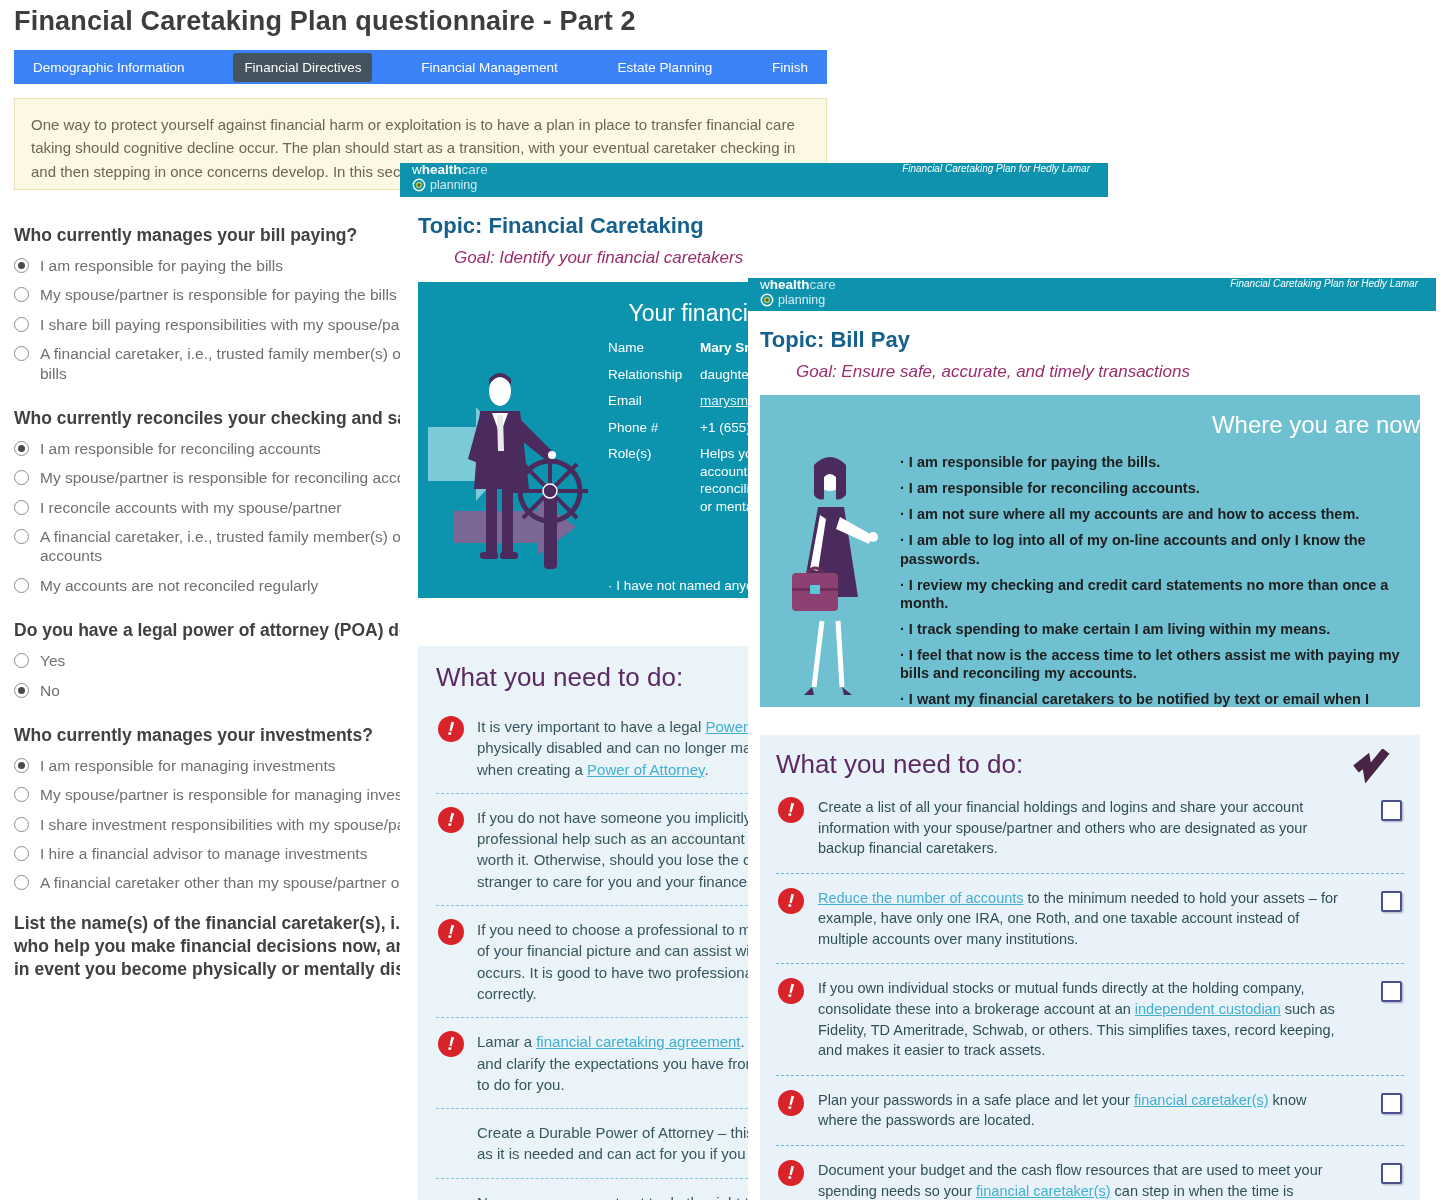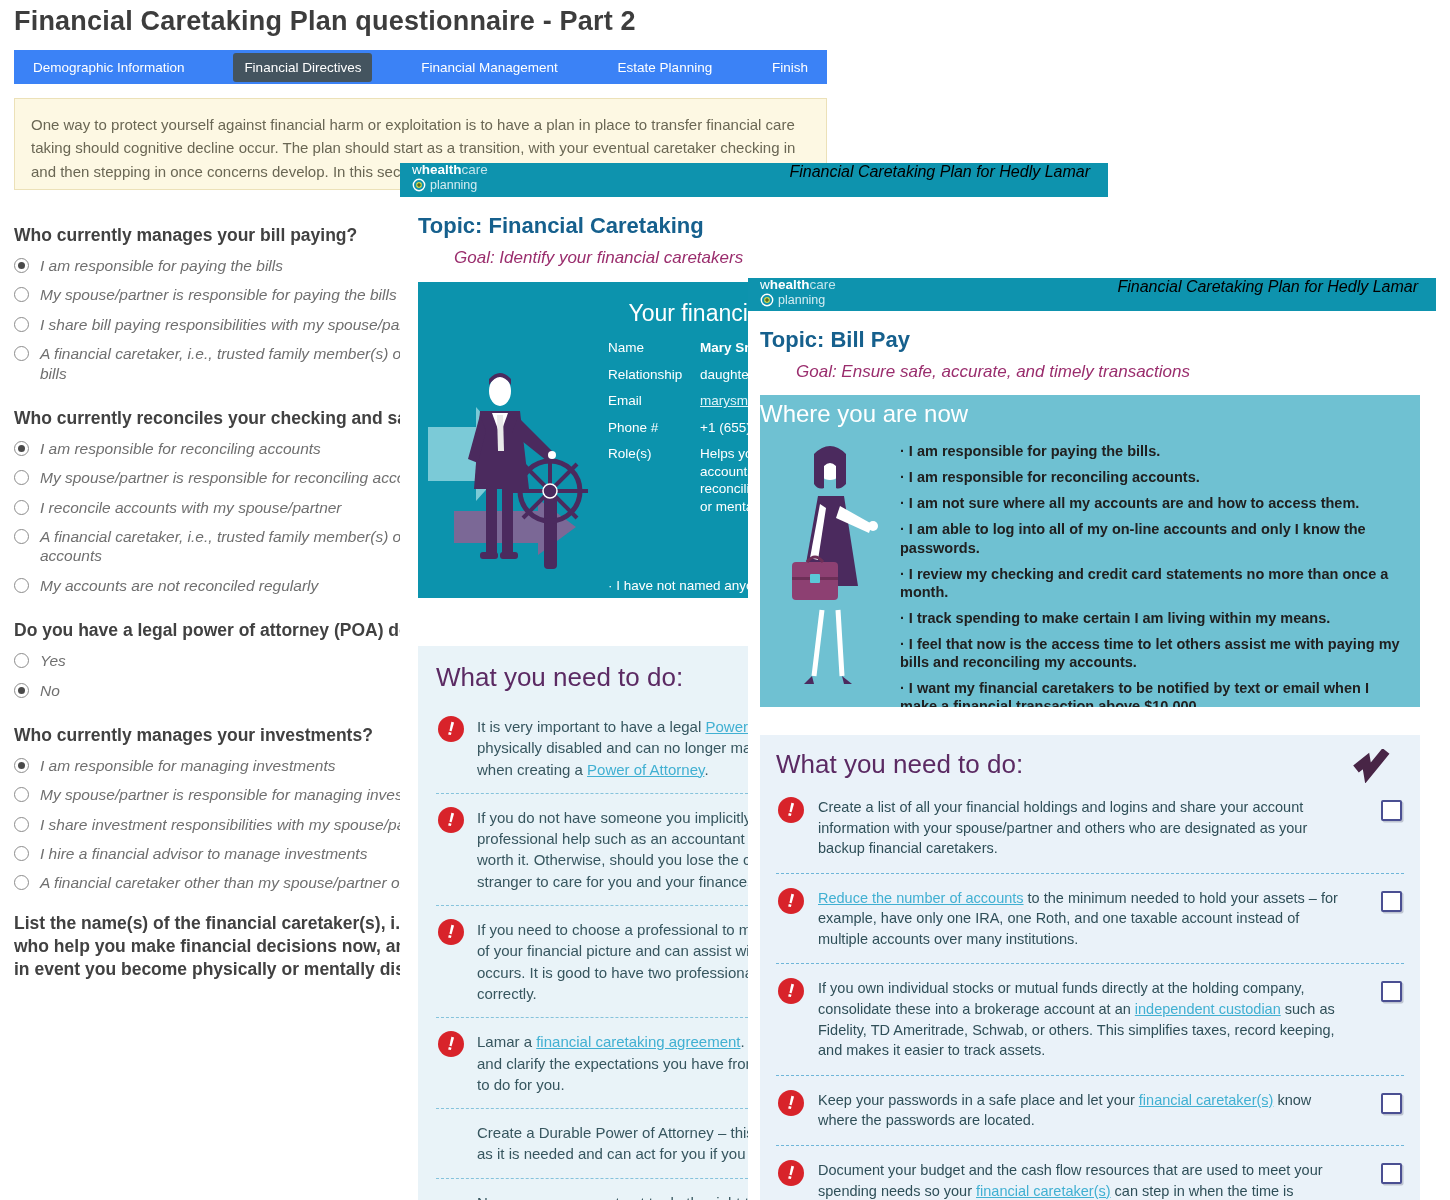--- a/index.html
+++ b/index.html
@@ -13,31 +13,31 @@
             display:flex; align-items:center; justify-content:space-between; padding:0 8px; }
   .tab { color:#ffffff; font-size:13.5px; padding:7px 11px; white-space:nowrap; cursor:default; }
   .tab.active { background:#44545f; border-radius:3px; }
   .alert { position:absolute; left:14px; top:98px; width:813px; background:#fdf8e3; border:1px solid #ece1b8;
            padding:14px 16px; font-size:15px; color:#6a6754; line-height:1.55; height:92px; overflow:hidden; }
   .questions { position:absolute; left:14px; top:200px; width:790px; }
   .qgroup h3 { font-size:17.5px; color:#414141; margin:25px 0 8px; font-weight:bold; }
   .opt { display:flex; gap:11px; margin:10px 0; color:#6f6f6f; font-size:15.5px; align-items:flex-start; width:745px; }
   .radio { width:15px; height:15px; border:1px solid #8c8c8c; border-radius:50%; margin-top:2px; flex:none; position:relative; background:#fff; }
   .radio.sel::after { content:""; position:absolute; left:3px; top:3px; right:3px; bottom:3px; background:#4a4a4a; border-radius:50%; }
-  .opt .lab { max-width:705px; line-height:1.25;font-style:italic; }
+  .opt .lab { max-width:705px; line-height:1.25; }
   .list-prompt { font-size:17.5px; font-weight:bold; color:#414141; margin-top:32px; width:750px; line-height:1.3; }
 
   
   .win-header { height:34px; background:#0e93ae; display:flex; padding:0 18px 0 12px; }
   .brand { line-height:1.05; flex:none; }
   .brand-l1 { font-size:13.5px; color:#fff; }
   .brand-l1 .bold { font-weight:bold; }
   .brand-l1 .care { color:#c3e5ec; }
   .brand-l2 { font-size:12.5px; color:#d5ecf1; display:flex; align-items:center; gap:4px; margin-top:1px; }
-  .hdr-right { margin-left:auto; color:#000000; font-style:italic; font-size:16px; white-space:nowrap; }
+  .hdr-right { margin-left:auto; color:#ffffff; font-style:italic; font-size:10px; white-space:nowrap; }
   .topic { color:#16608d; font-size:22px; font-weight:bold; margin-top:16px; }
   .goal { color:#9a2d6d; font-size:17px; font-style:italic; margin-top:9px;margin-left:36px; }
   .todo-title { color:#5b2a63; font-size:26px; font-weight:normal; }
   .todo-item { display:flex; gap:13px; padding:13px 2px; border-bottom:1px dashed #86c3dc; align-items:flex-start; }
   .alert-icon { width:26px; height:26px; border-radius:50%; background:#d8232a; flex:none; position:relative; }
   .alert-icon::after { content:"!"; position:absolute; left:0; top:0; width:100%; height:100%;
        color:#fff; font-weight:bold; font-size:19px; line-height:26px; text-align:center; transform:rotate(14deg); }
   .todo-text { flex:1; font-size:15px; color:#37565f; line-height:1.42; }
   .lnk { color:#41b0d2; text-decoration:underline; cursor:pointer; }
 
@@ -57,21 +57,21 @@
   .cbox-note { font-size:13.5px; margin:4px 0 0 190px; }
   .cbox-note::before { content:"· "; }
   .todo-mid { background:#e9f3f8; margin-top:48px; width:672px; padding:16px 18px 2px; }
   .todo-mid .todo-title { margin-bottom:10px; }
 
   
   .win-billpay { position:absolute; left:748px; top:278px; width:688px; height:922px; background:#fff; z-index:3; overflow:hidden; }
   .win-billpay .win-header { height:33px; }
   .win-billpay .win-body { padding:0 16px 0 12px; }
   .sbox { margin-top:13px; width:660px; height:312px; background:#6fc1d2; overflow:hidden; }
-  .sbox-title { text-align:left; color:#fff; font-size:24px; padding-top:5px; font-weight:normal; }
+  .sbox-title { text-align:right; color:#fff; font-size:24px; padding-top:16px; font-weight:normal; }
   .sbox-body { display:flex; padding:6px 10px 0 14px;font-weight:bold; }
   .sbox-illu { width:112px; height:262px; flex:none; }
   .sbox-bullets { margin-left:14px; width:500px; font-size:14.5px; color:#202020; line-height:1.25; }
   .sbox-bullets .bullet { margin:8px 0; }
   .sbox-bullets .bullet::before { content:"· "; }
   .todo-front { background:#eaf2f9; margin-top:28px; width:660px; padding:14px 16px 0; }
   .todo-front .title-row { display:flex; align-items:flex-start; }
   .todo-front .todo-text { font-size:14.5px; color:#2f4f58; }
   .check-icon { margin-left:auto; margin-right:14px; flex:none; }
   .checkbox { width:21px; height:21px; background:#fff; border:2px solid #4a4f92; border-radius:2px; flex:none; margin-top:3px;
@@ -412,21 +412,21 @@
             </div>
 
             <div class="todo-item">
               <span class="alert-icon"></span>
               <div class="todo-text"><span>If you own individual stocks or mutual funds directly at the holding company, consolidate these into a brokerage account at an </span><a class="lnk">independent custodian</a><span> such as Fidelity, TD Ameritrade, Schwab, or others. This simplifies taxes, record keeping, and makes it easier to track assets.</span></div>
               <span class="checkbox"></span>
             </div>
 
             <div class="todo-item">
               <span class="alert-icon"></span>
-              <div class="todo-text"><span>Keep your passwords in a safe place and let your </span><a class="lnk">financial caretaker(s)</a><span> know where the passwords are located.</span></div>
+              <div class="todo-text"><span>Plan your passwords in a safe place and let your </span><a class="lnk">financial caretaker(s)</a><span> know where the passwords are located.</span></div>
               <span class="checkbox"></span>
             </div>
 
             <div class="todo-item">
               <span class="alert-icon"></span>
               <div class="todo-text"><span>Document your budget and the cash flow resources that are used to meet your spending needs so your </span><a class="lnk">financial caretaker(s)</a><span> can step in when the time is appropriate.</span></div>
               <span class="checkbox"></span>
             </div>
 
           </div>

